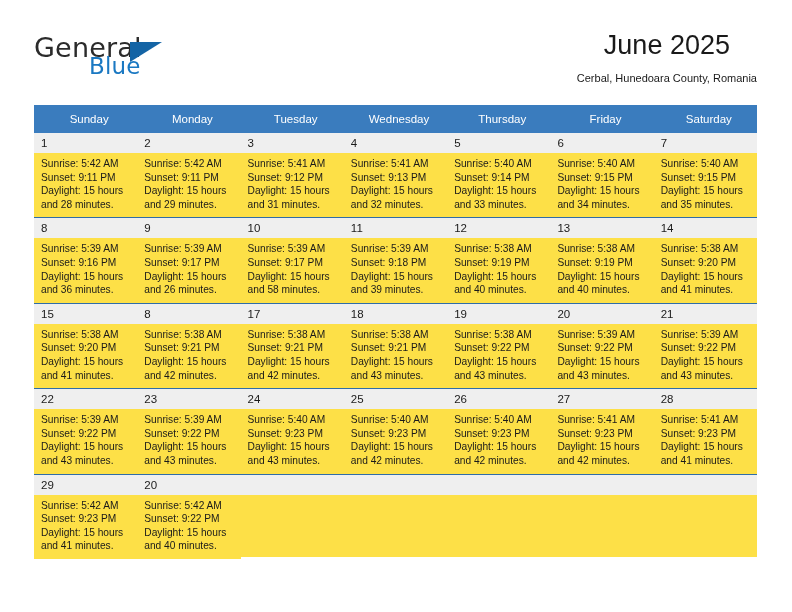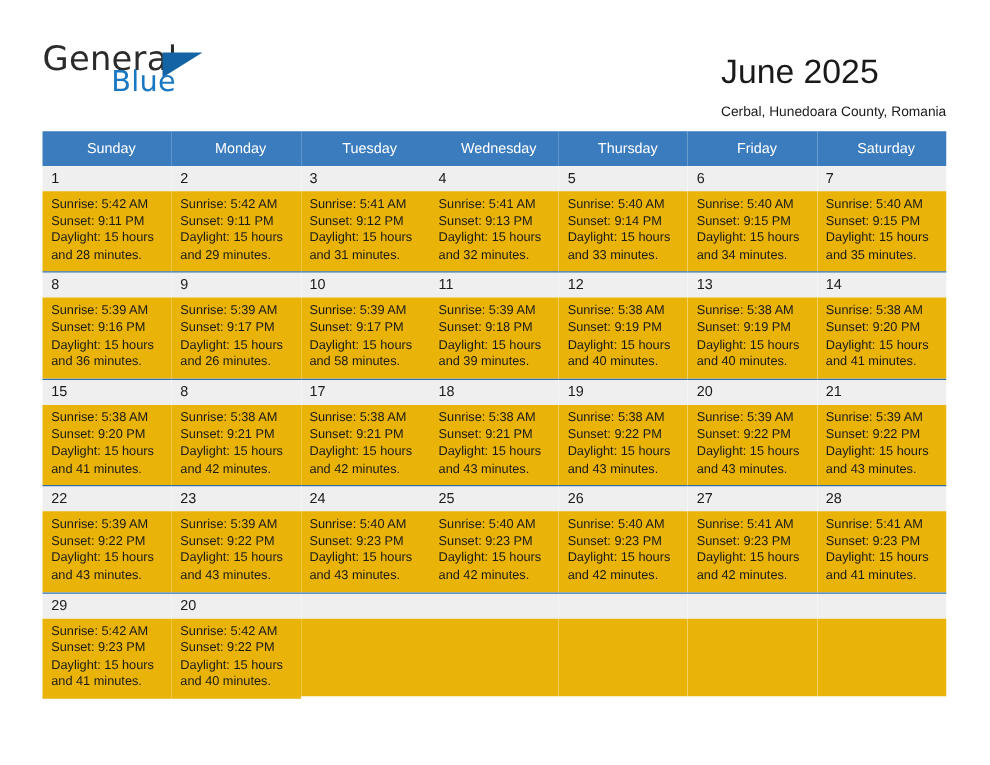--- a/index.html
+++ b/index.html
@@ -62,22 +62,22 @@
     top: 10px;
     width: 0;
     height: 0;
     border-left: 32px solid #1464a5;
     border-bottom: 20px solid transparent;
   }
 
   .title-block {
     position: absolute;
     right: 0;
-    top: 12px;
-    text-align: left;
+    top: 0;
+    text-align: center;
   }
   .cal-title {
     font-size: 27px;
     color: #1a1a1a;
     line-height: 34px;
     font-weight: 400;
     white-space: nowrap;
   }
   .cal-subtitle {
     font-size: 11px;
@@ -126,21 +126,21 @@
   .daynum.empty {
     background: #efefef;
   }
   .cellbody {
     padding: 4px 6px 6px 7px;
     font-size: 10.2px;
     line-height: 13.6px;
     color: #1a1a1a;
     min-height: 62px;
     box-sizing: border-box;
-    background: #eab308;
+    background: #fde047;
   }
   .cellbody div {
     white-space: nowrap;
   }
   .cellbody .daylight-wrap {
     white-space: normal;
   }
   td.blank .cellbody {
     min-height: 62px;
   }

